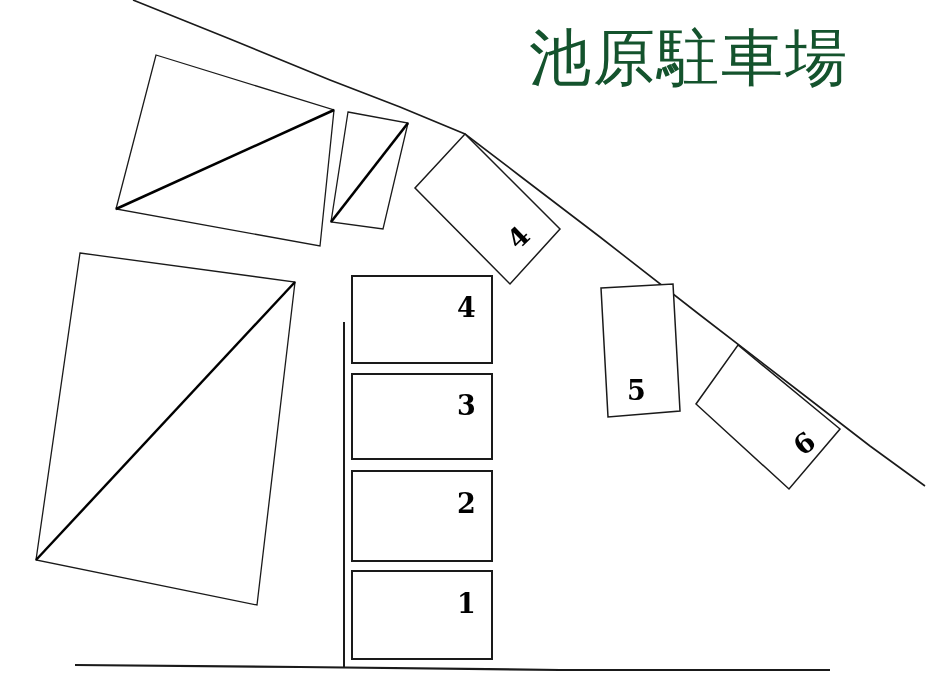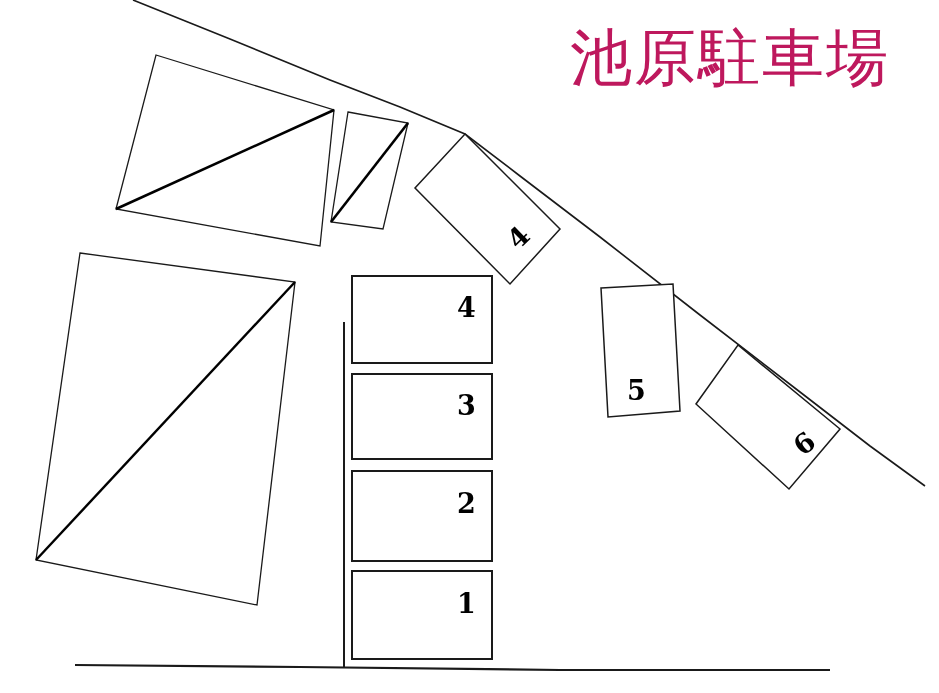--- a/index.html
+++ b/index.html
@@ -26,24 +26,23 @@
     display: block;
   }
   .plan-title {
     position: absolute;
     left: 529px;
     top: 22px;
     font-family: "DejaVu Sans", "Liberation Sans", sans-serif;
     font-size: 62px;
     line-height: 72px;
     letter-spacing: 2px;
-    color: #be185d;
+    color: #14532d;
     white-space: nowrap;
     font-weight: 400;
-    margin-left: 41px;
   }
   .stall-label {
     position: absolute;
     font-family: "DejaVu Serif", "Liberation Serif", serif;
     font-weight: 700;
     font-size: 27px;
     color: #000000;
     white-space: nowrap;
   }
   .stall-label.rot {

